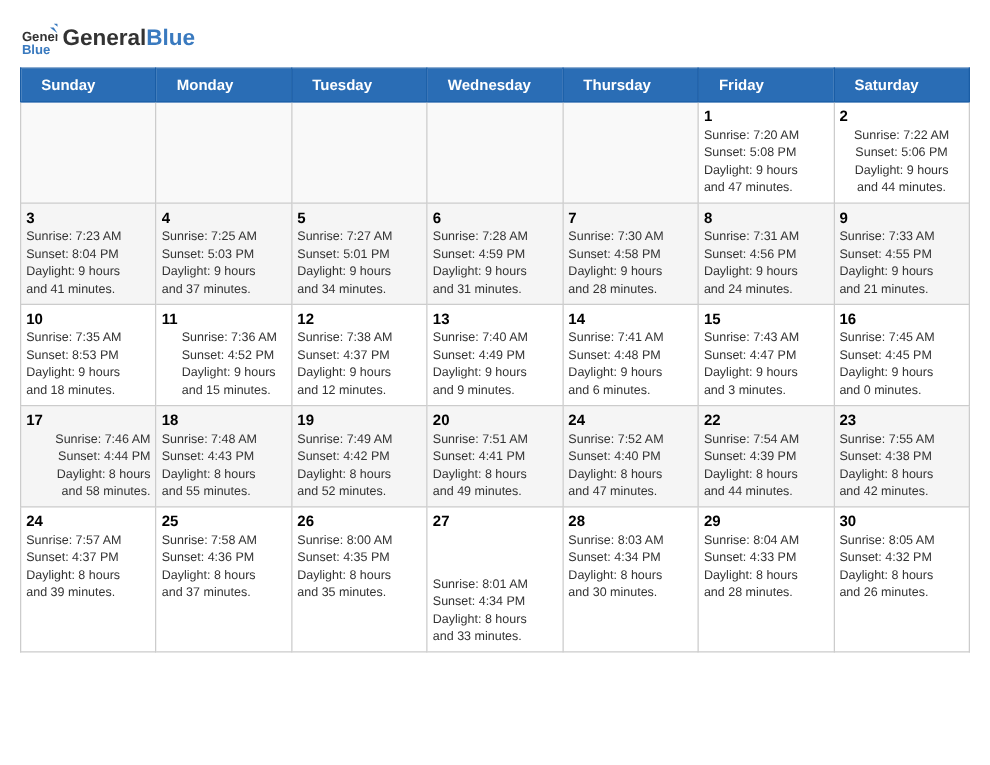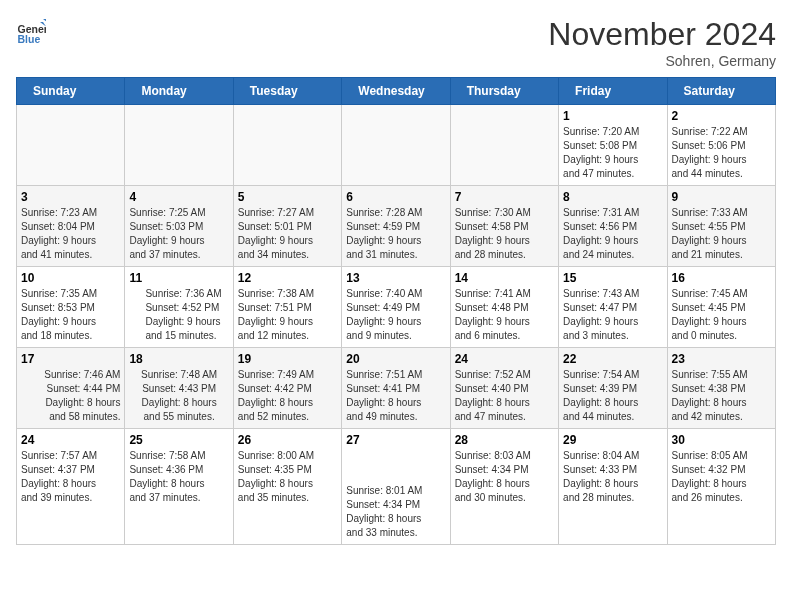--- a/index.html
+++ b/index.html
@@ -81,24 +81,25 @@
 <body>
 
 <div class="header-area">
   <div class="logo">
     <svg class="logo-icon" viewBox="0 0 40 40">
       <text x="2" y="22" font-size="14" font-weight="bold" fill="#333">General</text>
       <text x="2" y="36" font-size="14" font-weight="bold" fill="#3a7abf">Blue</text>
       <polygon points="32,8 40,14 36,8" fill="#3a7abf"></polygon>
       <polygon points="36,4 44,10 40,4" fill="#3a7abf"></polygon>
     </svg>
-  </div>
-  <div class="title-area">
-    <div class="month-title">November 2024</div>
-    <div class="location-title">Sohren, Germany</div>
+    <div>
+      <div style="font-size:18px; font-weight:bold; line-height:1.1;">
+        <span style="color:#333;">General</span><span style="color:#3a7abf;">Blue</span>
+      </div>
+    </div>
   </div>
 </div>
 
 <table>
   <thead>
     <tr>
     <th>Sunday</th>
         <th>Monday</th>
         <th>Tuesday</th>
         <th>Wednesday</th>
@@ -116,21 +117,21 @@
         <td class="empty-cell"></td>
         <td>
           <span class="day-number">1</span>
           <div class="day-info" style="white-space: pre-line;">Sunrise: 7:20 AM
 Sunset: 5:08 PM
 Daylight: 9 hours
 and 47 minutes.</div>
         </td>
         <td>
           <span class="day-number">2</span>
-          <div class="day-info" style="white-space: pre-line;">Sunrise: 7:22 AM
+          <div class="day-info" style="white-space: pre-line; text-align: center;">Sunrise: 7:22 AM
 Sunset: 5:06 PM
 Daylight: 9 hours
 and 44 minutes.</div>
         </td>
       </tr>
       <tr>
         <td>
           <span class="day-number">3</span>
           <div class="day-info" style="white-space: pre-line;">Sunrise: 7:23 AM
 Sunset: 8:04 PM
@@ -191,21 +192,21 @@
         <td>
           <span class="day-number">11</span>
           <div class="day-info" style="white-space: pre-line; margin-left: 16px;">Sunrise: 7:36 AM
 Sunset: 4:52 PM
 Daylight: 9 hours
 and 15 minutes.</div>
         </td>
         <td>
           <span class="day-number">12</span>
           <div class="day-info" style="white-space: pre-line;">Sunrise: 7:38 AM
-Sunset: 7:51 PM
+Sunset: 4:37 PM
 Daylight: 9 hours
 and 12 minutes.</div>
         </td>
         <td>
           <span class="day-number">13</span>
           <div class="day-info" style="white-space: pre-line;">Sunrise: 7:40 AM
 Sunset: 4:49 PM
 Daylight: 9 hours
 and 9 minutes.</div>
         </td>
@@ -234,21 +235,21 @@
       <tr>
         <td>
           <span class="day-number">17</span>
           <div class="day-info" style="white-space: pre-line; text-align: right;">Sunrise: 7:46 AM
 Sunset: 4:44 PM
 Daylight: 8 hours
 and 58 minutes.</div>
         </td>
         <td>
           <span class="day-number">18</span>
-          <div class="day-info" style="white-space: pre-line; text-align: center;">Sunrise: 7:48 AM
+          <div class="day-info" style="white-space: pre-line;">Sunrise: 7:48 AM
 Sunset: 4:43 PM
 Daylight: 8 hours
 and 55 minutes.</div>
         </td>
         <td>
           <span class="day-number">19</span>
           <div class="day-info" style="white-space: pre-line;">Sunrise: 7:49 AM
 Sunset: 4:42 PM
 Daylight: 8 hours
 and 52 minutes.</div>

